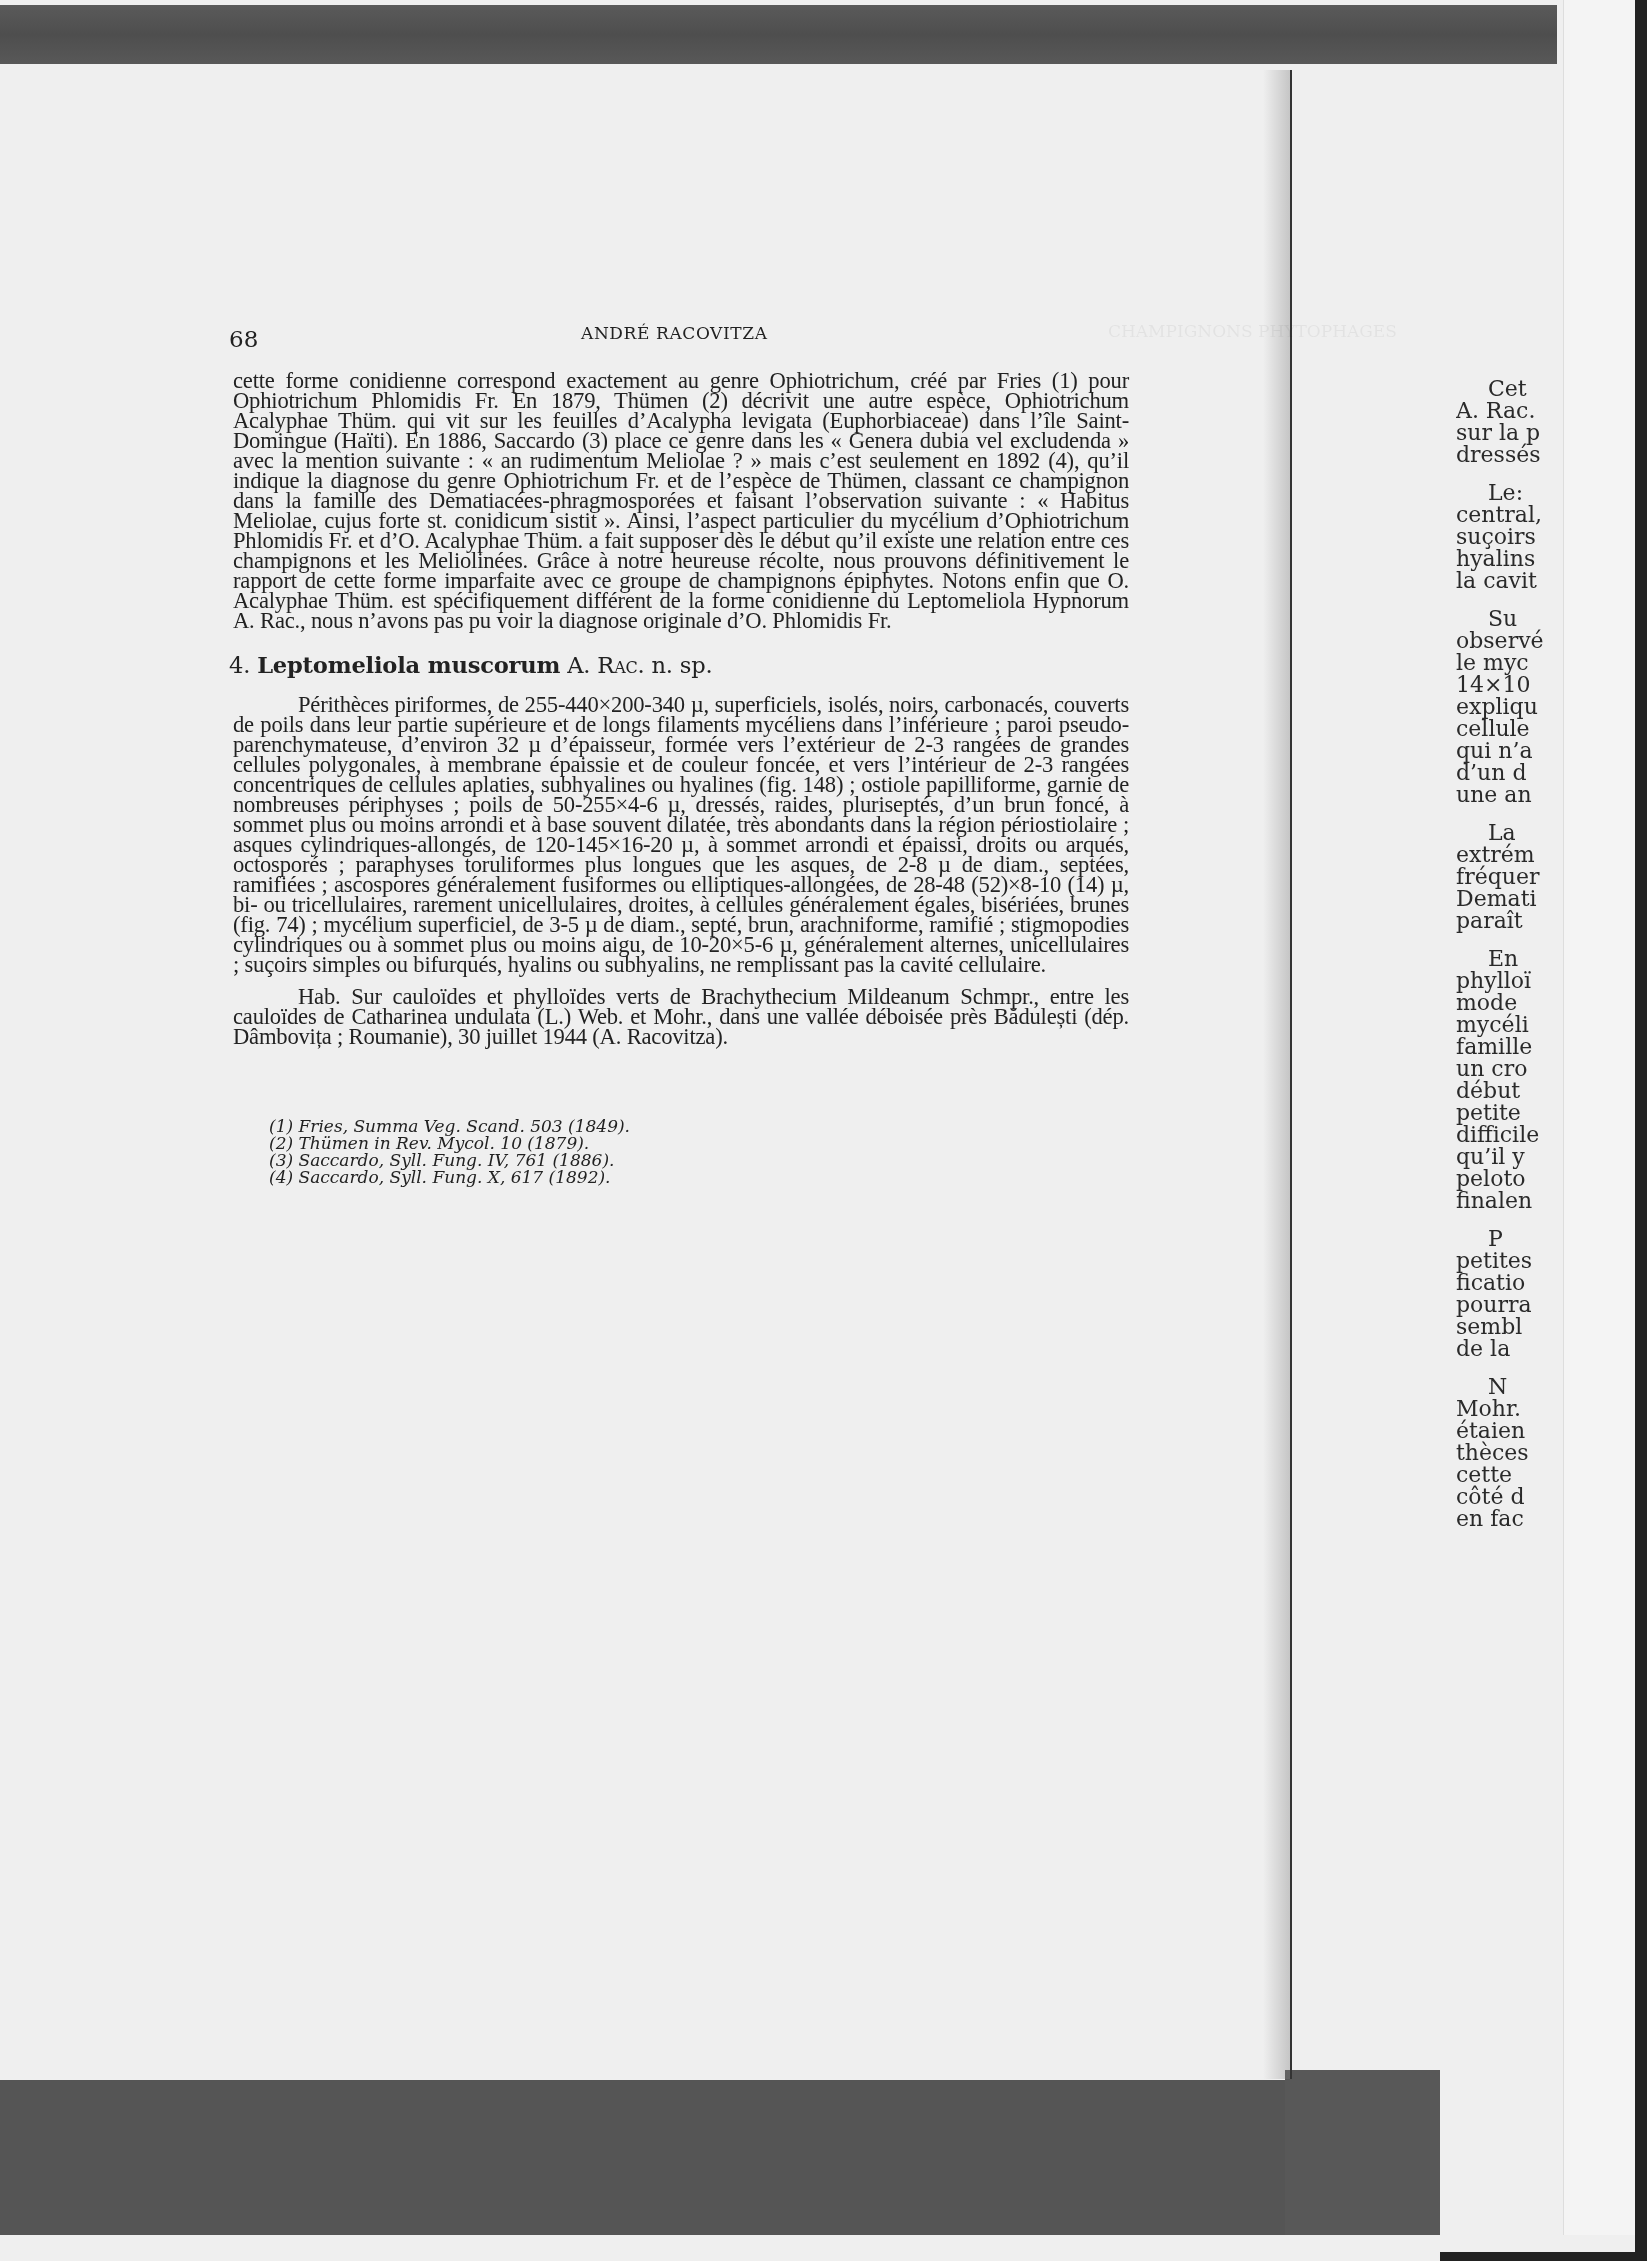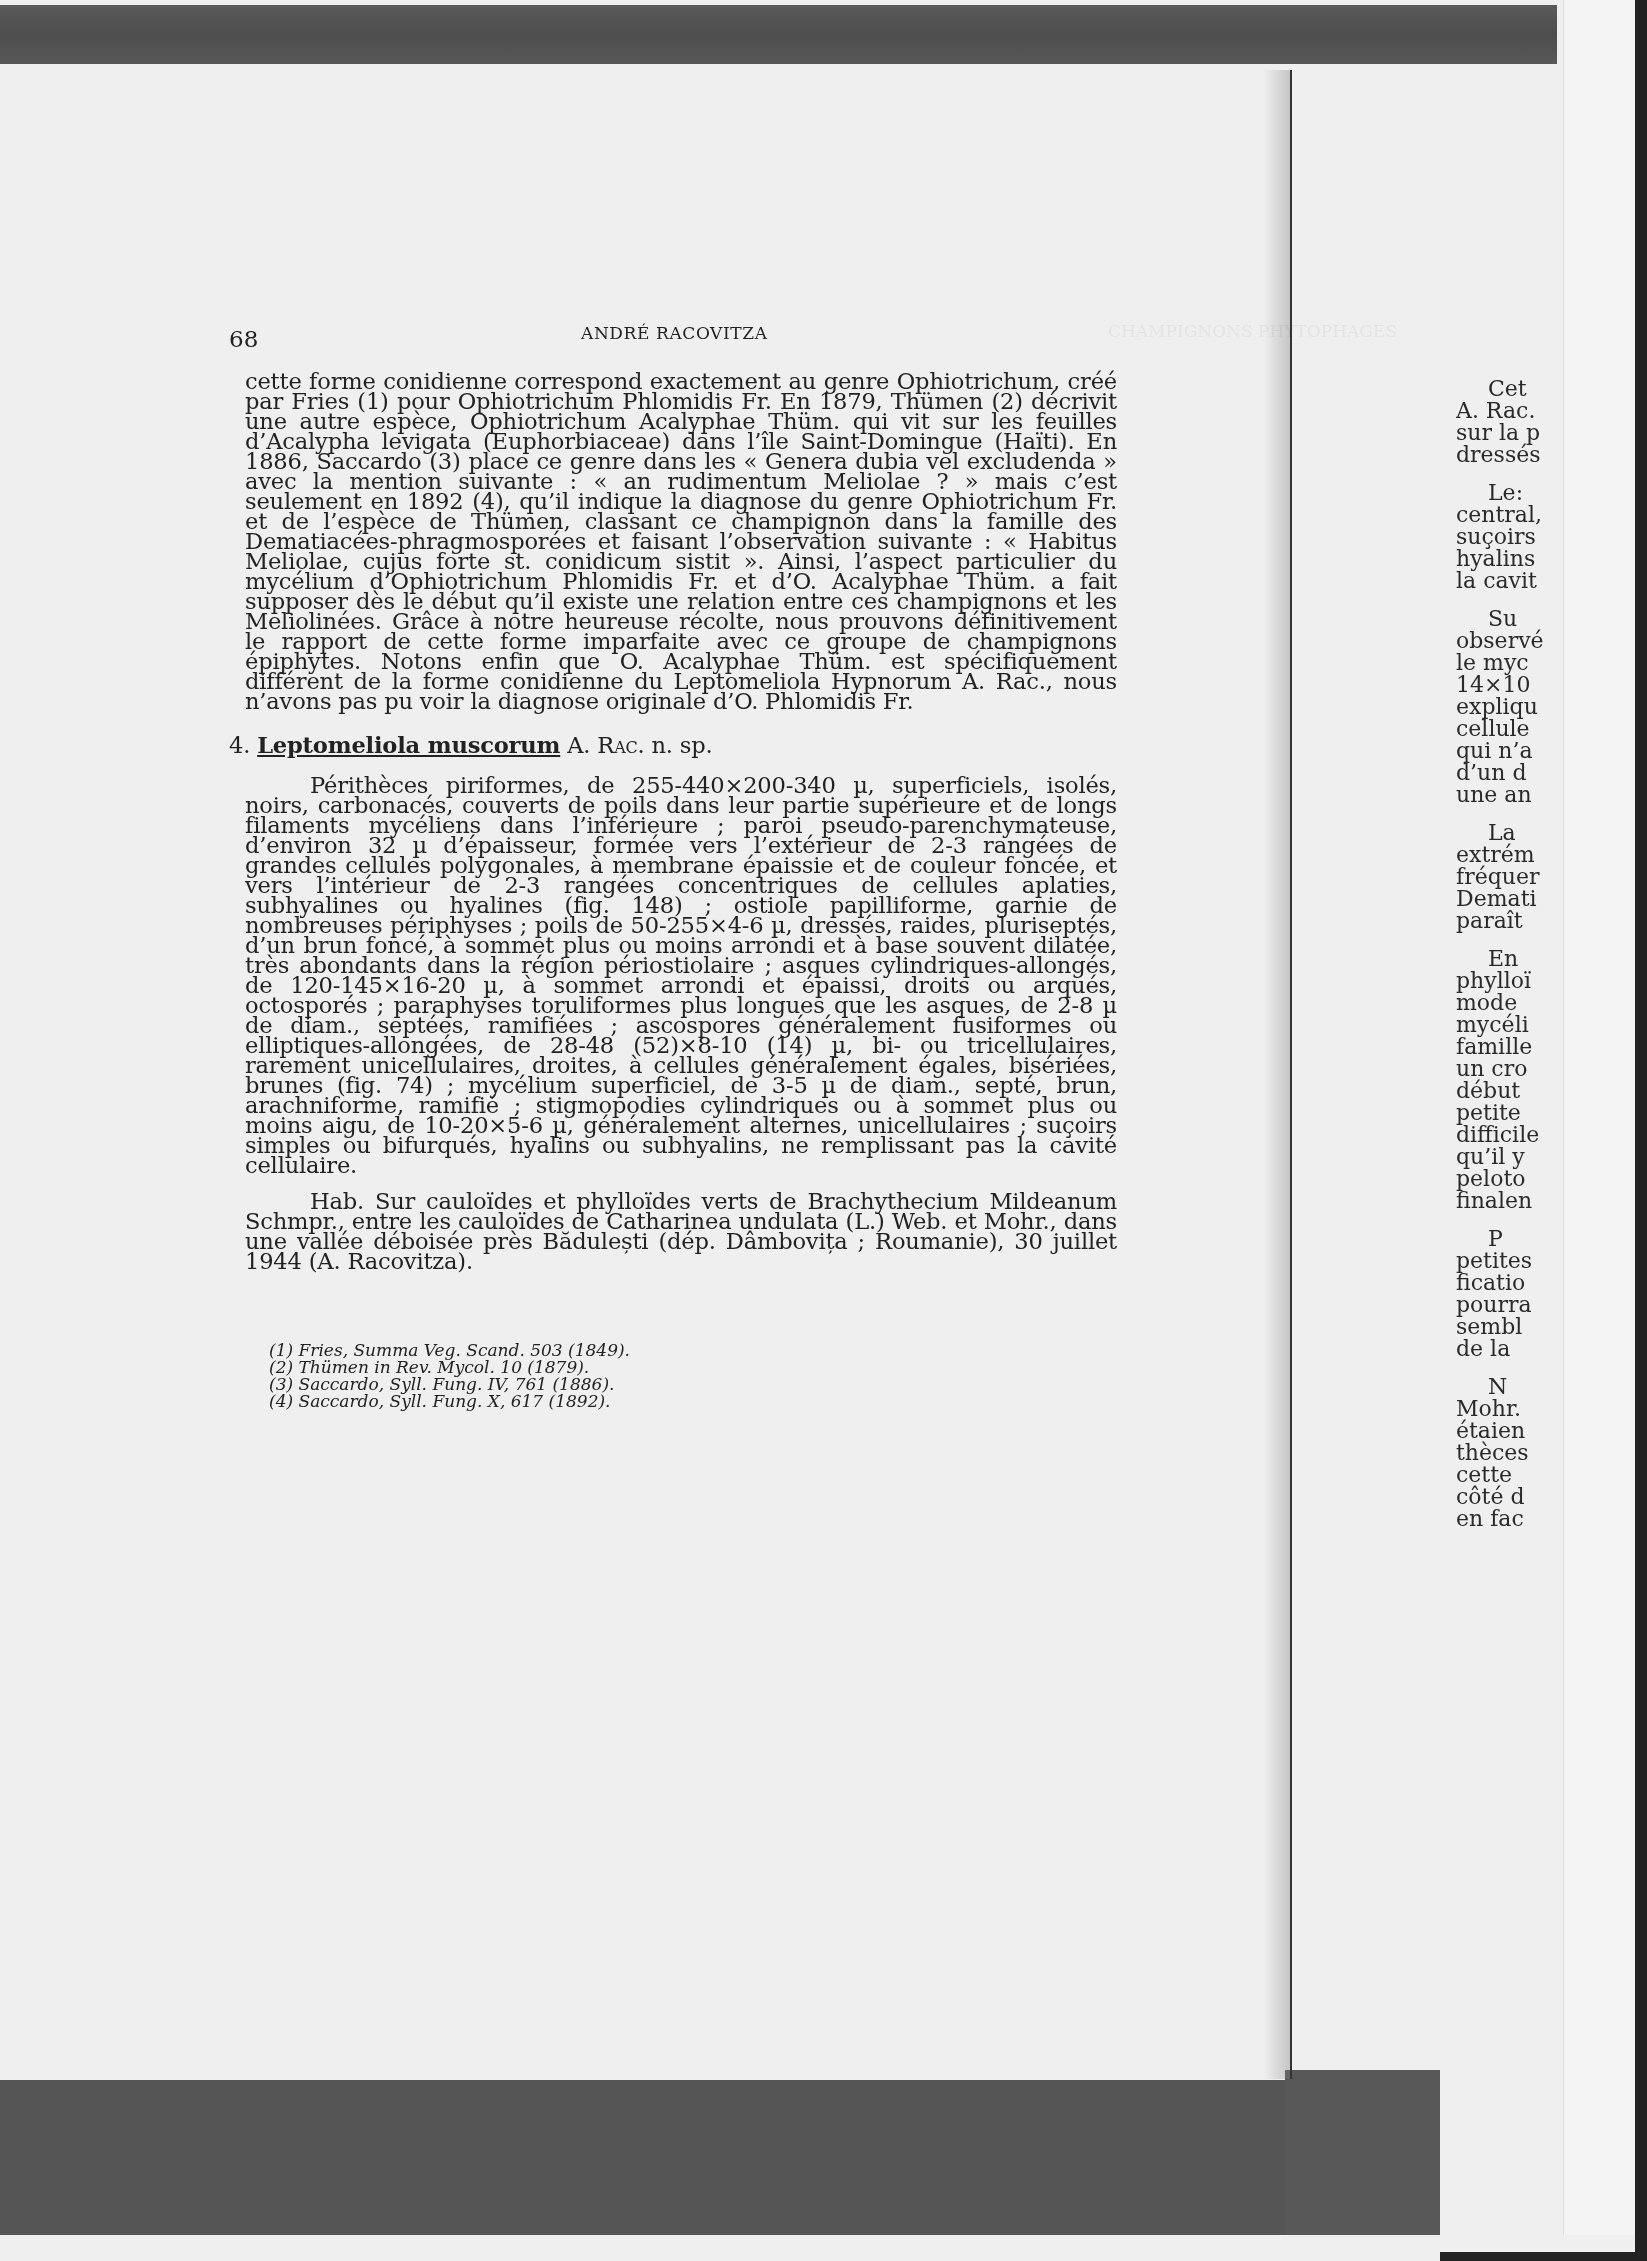--- a/index.html
+++ b/index.html
@@ -47,25 +47,25 @@
     .page-number {
       position: absolute; left: 0; top: 16px; font-size: 23px; letter-spacing: 0;
     }
     .running-title {
       position: absolute; left: 352px; top: 13px; font-size: 17px; letter-spacing: 0.6px;
     }
     .body-text {
       font-size: 22.6px; line-height: 20px; text-align: justify;
       margin-top: 22px; letter-spacing: -0.2px;
     }
-    .body-text p { margin: 16px; }
+    .body-text p { margin: 4px; font-family: Liberation Serif, serif; }
     .indent { text-indent: 65px; }
     .sc { font-variant: small-caps; }
     .species-heading { margin-top: 23px; font-size: 22.6px; line-height: 22px; }
-    .species-heading .bold { font-weight: bold; text-decoration: underline; }
+    .species-heading .bold { font-weight: bold; }
     .para-gap { margin-top: 19.4px !important; }
     .hab-gap { margin-top: 11.6px !important; }
     .footnotes {
       margin-top: 71px; margin-left: 40px; font-size: 17px; line-height: 17px; font-style: italic;
     }
     .footnotes div { white-space: nowrap; }
 
     .page-right {
       position: absolute; left: 1456px; top: 362px; width: 103px; overflow: hidden;
       font-size: 22px; line-height: 22px; font-family: "DejaVu Serif", serif; color: #2a2a2a;

